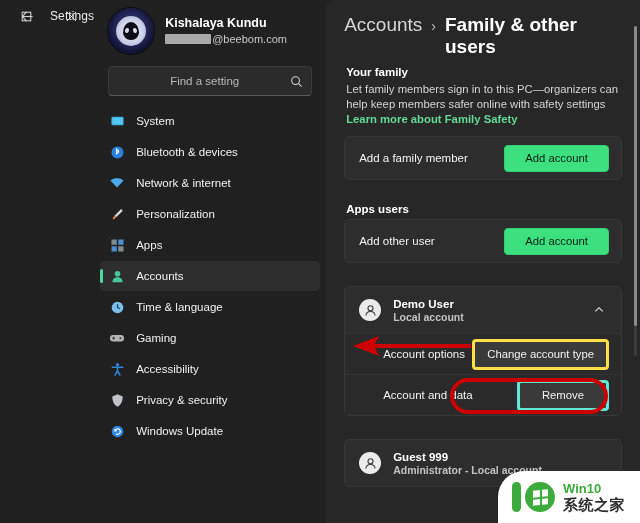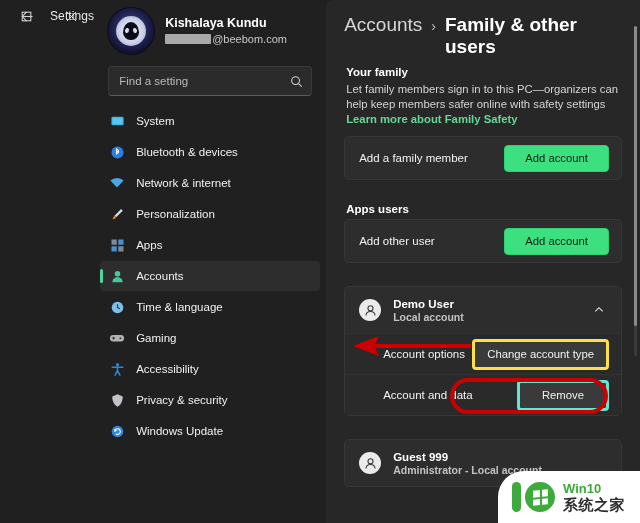--- a/index.html
+++ b/index.html
@@ -122,20 +122,21 @@
     border-radius: 4px;
     display: flex; align-items: center;
     padding: 0 8px 0 10px;
   }
   .search-input {
     flex: 1 1 auto;
     background: transparent; border: 0; outline: none;
     color: #e6e6e6; font-size: 11.5px;
     font-family: "Liberation Sans", sans-serif;
     padding: 0;
+    text-align: center;
   }
   .search-input::placeholder { color: #b9b9b9; opacity: 1; }
   .search-icon { color: #d6d6d6; display:flex; }
 
   .nav { flex: 1 1 auto; padding: 0 6px; }
   .nav-item {
     height: 30px;
     display: flex; align-items: center;
     padding-left: 8px;
     border-radius: 4px;

